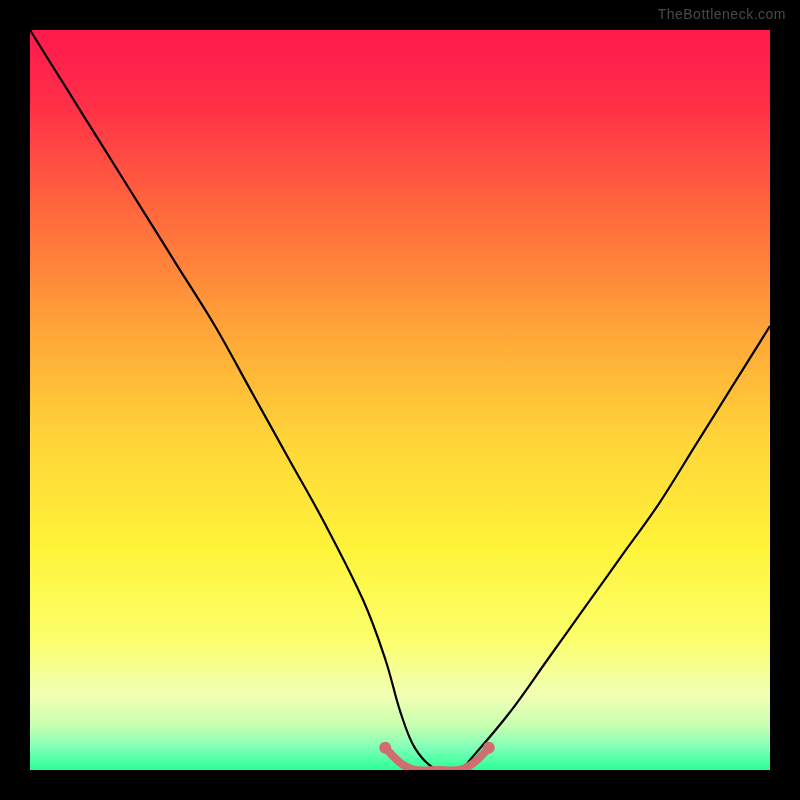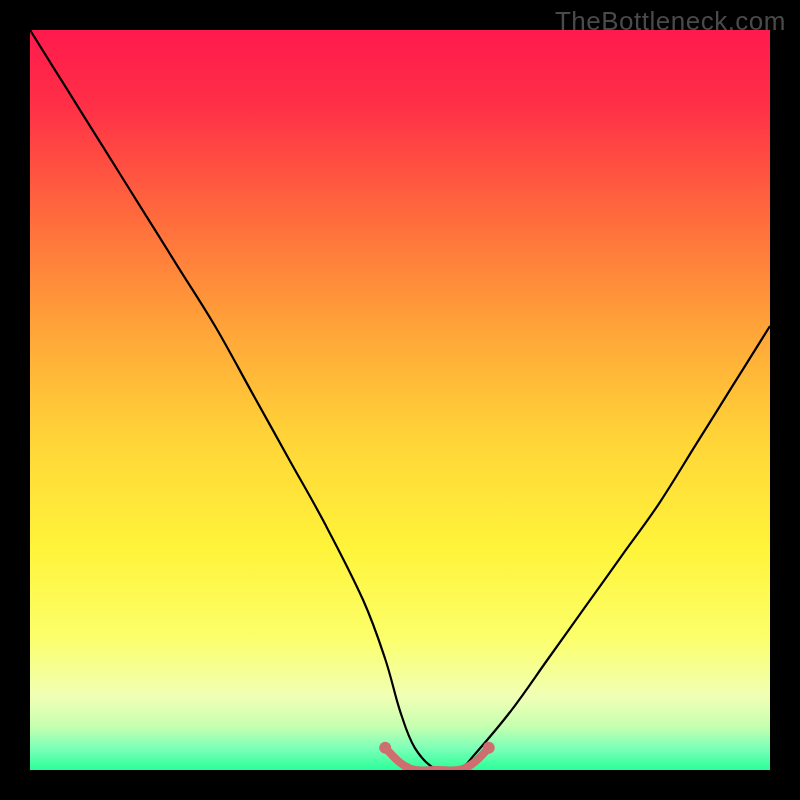--- a/index.html
+++ b/index.html
@@ -9,21 +9,21 @@
     height: 800px;
     background: #000;
     position: relative;
     font-family: Arial, Helvetica, sans-serif;
   }
   .watermark {
     position: absolute;
     top: 6px;
     right: 14px;
     color: #4a4a4a;
-    font-size: 26px;
+    font-size: 14px;
     font-weight: 500;
     letter-spacing: 0.5px;
   }
   .plot {
     position: absolute;
     top: 30px;
     left: 30px;
     width: 740px;
     height: 740px;
     overflow: hidden;

